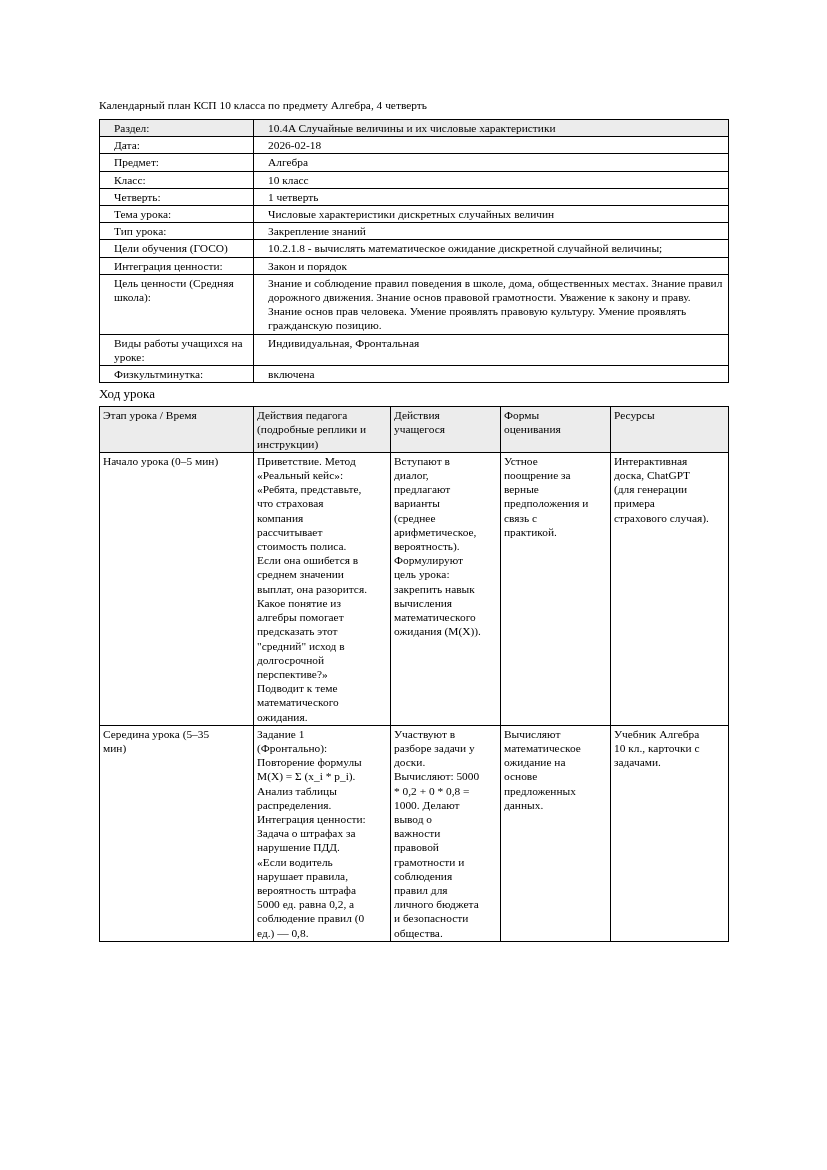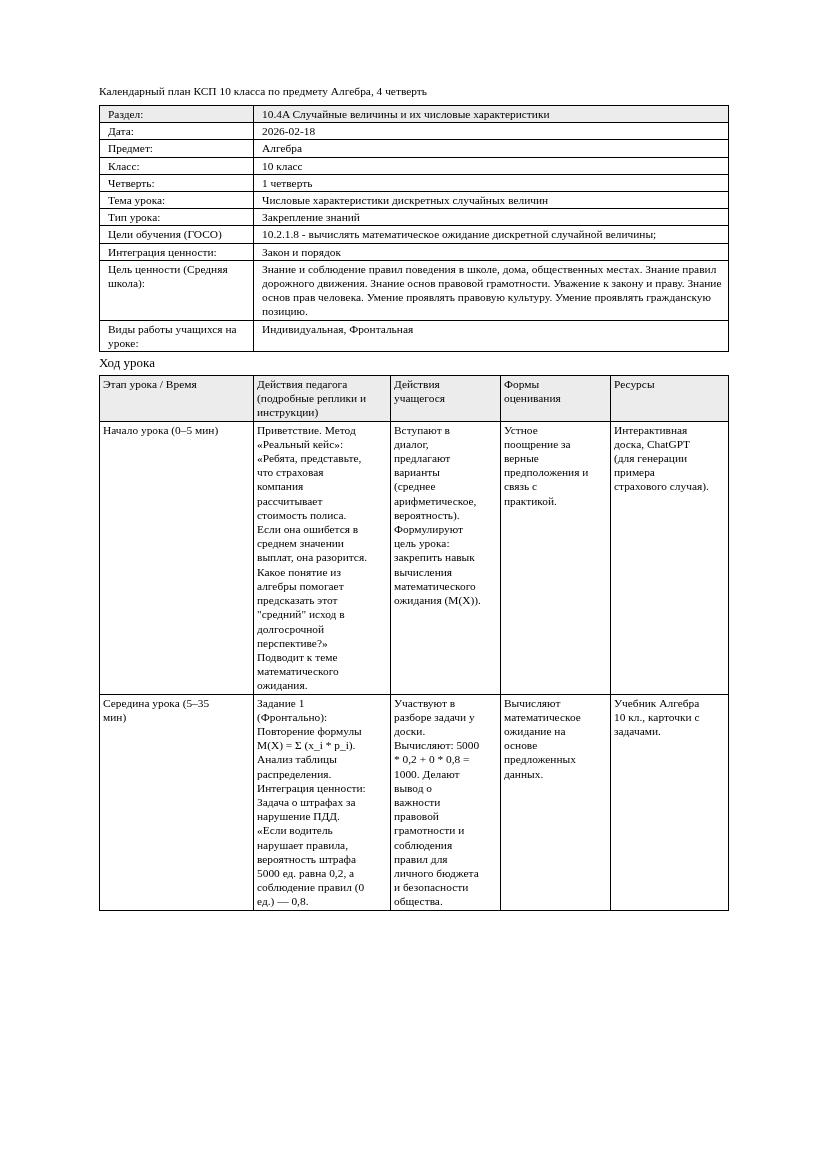--- a/index.html
+++ b/index.html
@@ -18,38 +18,38 @@
   .page {
     position: absolute;
     left: 0; top: 0;
     width: 827px;
     height: 1170px;
     background: #fff;
   }
   .content {
     position: absolute;
     left: 99px;
-    top: 84px;
+    top: 98px;
     width: 629px;
   }
   .doc-title {
     font-size: 11.4px;
     line-height: 15px;
     margin-bottom: 6px;
     white-space: nowrap;
   }
   table {
     border-collapse: collapse;
     width: 629px;
     table-layout: fixed;
     font-size: 11.4px;
   }
   table td {
     border: 1px solid #000000;
-    padding: 1px 3px 1px 8px;
+    padding: 1px 3px 1px 14px;
     vertical-align: top;
     line-height: 14.2px;
     word-wrap: break-word;
     overflow-wrap: break-word;
     hyphens: none;
   }
   
   #info-table col.c1 { width: 154px; }
   #info-table col.c2 { width: 475px; }
   #info-table tr.shaded td { background: #ececec; }
@@ -121,20 +121,24 @@
           <td>Закон и порядок</td>
         </tr>
         <tr>
           <td>Цель ценности (Средняя школа):</td>
           <td>Знание и соблюдение правил поведения в школе, дома, общественных местах. Знание правил дорожного движения. Знание основ правовой грамотности. Уважение к закону и праву. Знание основ прав человека. Умение проявлять правовую культуру. Умение проявлять гражданскую позицию.</td>
         </tr>
         <tr>
           <td>Виды работы учащихся на уроке:</td>
           <td>Индивидуальная, Фронтальная</td>
         </tr>
+        <tr>
+          <td>Физкультминутка:</td>
+          <td>включена</td>
+        </tr>
       </tbody>
     </table>
 
     <div class="section-label">Ход урока</div>
 
     <table id="lesson-table">
       <colgroup>
           <col class="l1">
           <col class="l2">
           <col class="l3">

